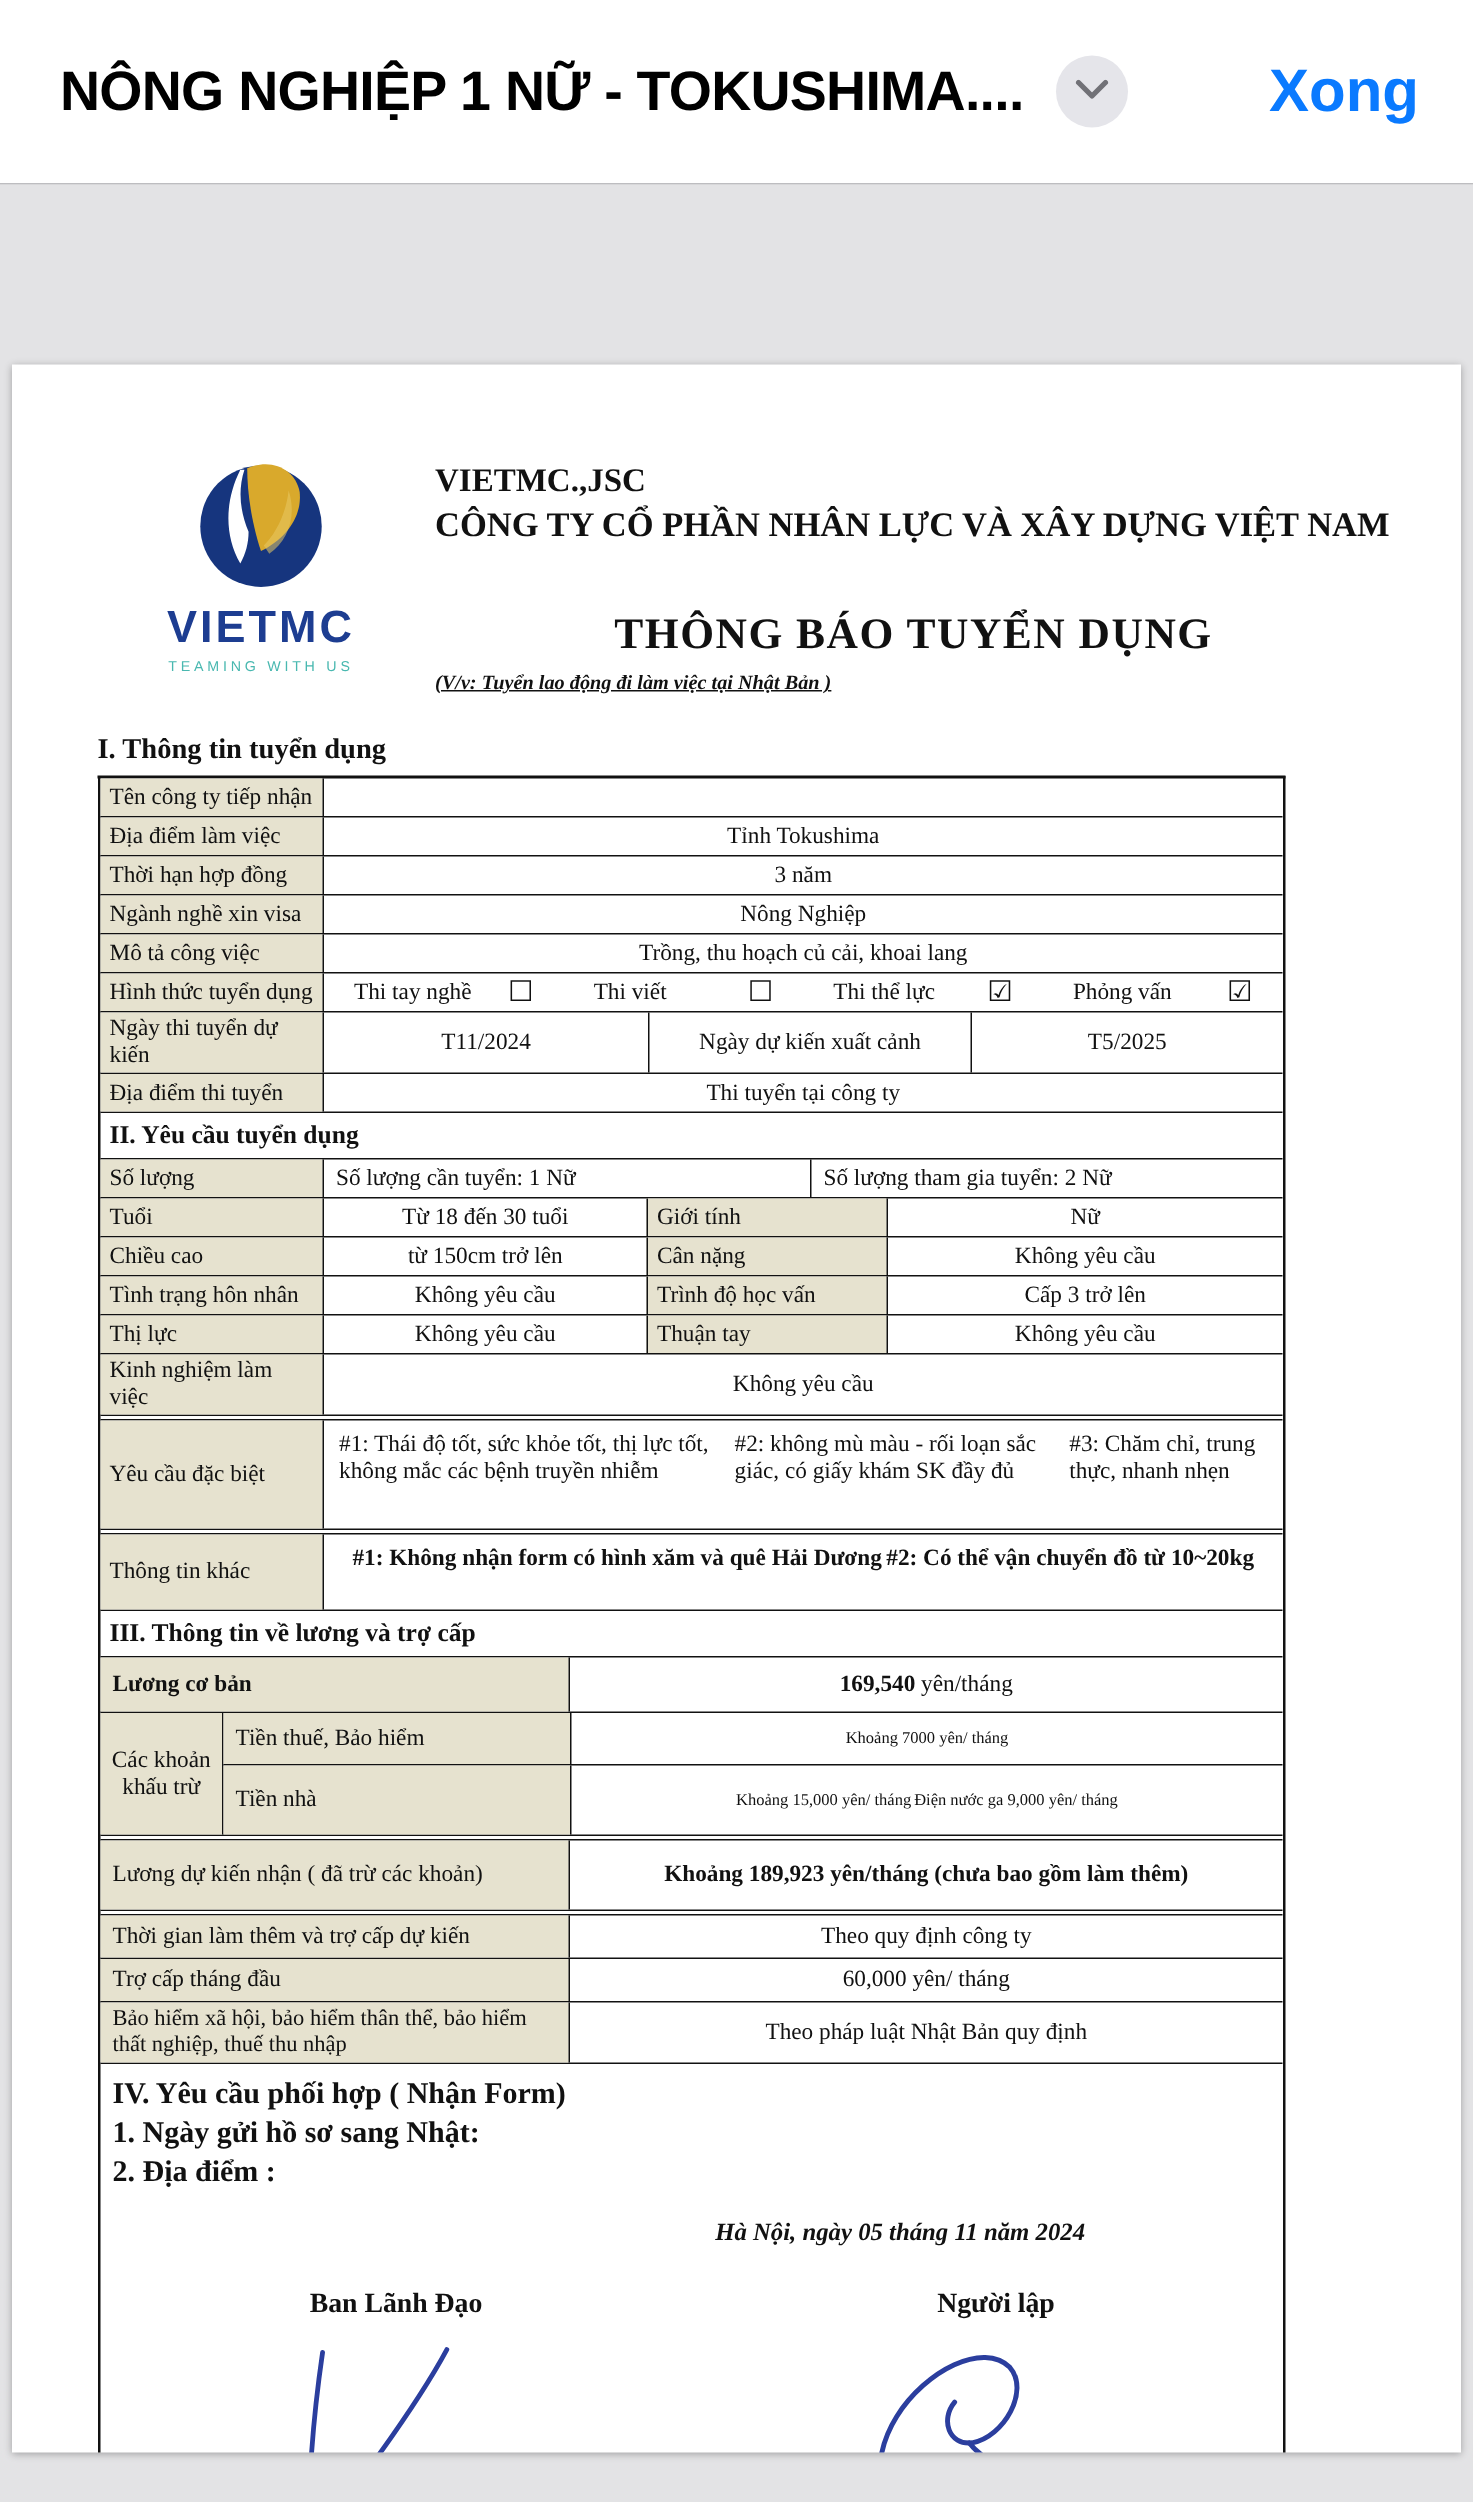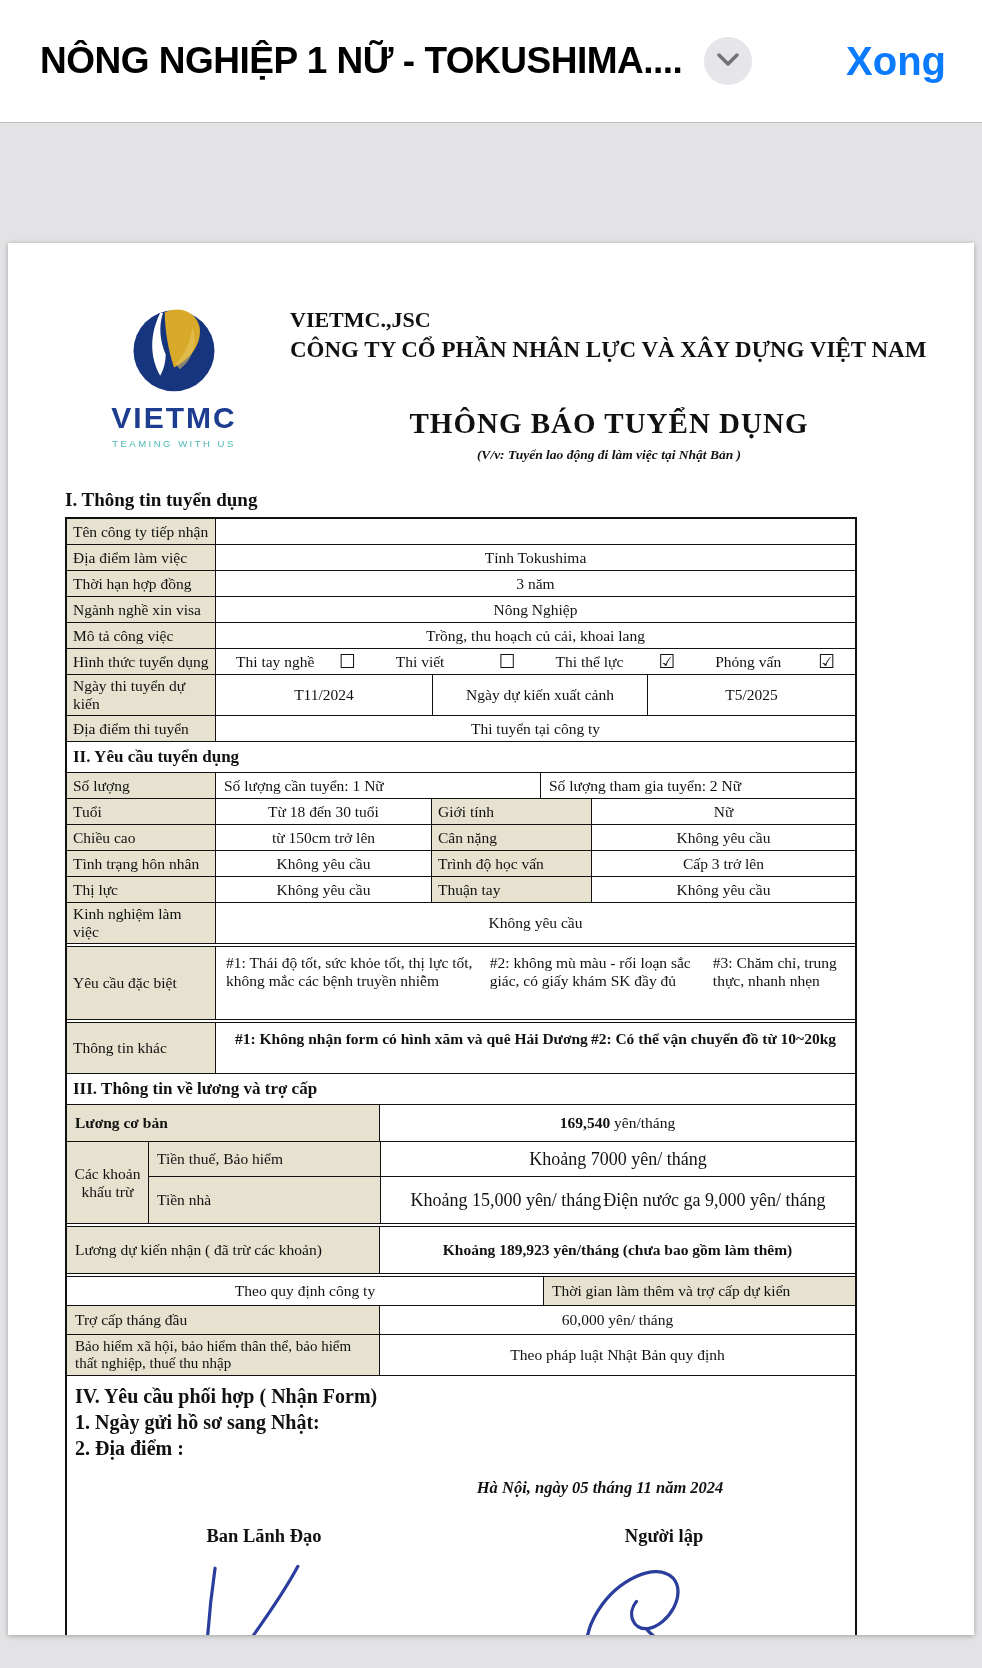--- a/index.html
+++ b/index.html
@@ -41,21 +41,21 @@
   .logo-col{width:232px;flex:none;text-align:center;padding-top:6px;}
   .logo-mark{display:block;margin:0 auto;}
   .logo-text{font-family:"Liberation Sans","DejaVu Sans",sans-serif;font-weight:700;
     font-size:30px;color:#1d3d91;letter-spacing:2px;margin-top:2px;}
   .logo-tagline{font-family:"Liberation Sans","DejaVu Sans",sans-serif;font-size:9.5px;
     color:#49b8b0;letter-spacing:2.5px;margin-top:3px;}
   .header-col{flex:1;padding-top:10px;}
   .company-short{font-weight:700;font-size:22px;}
   .company-full{font-weight:700;font-size:23px;margin-top:4px;white-space:nowrap;}
   .doc-title{text-align:center;font-weight:700;font-size:29px;letter-spacing:1px;margin-top:44px;}
-  .doc-subtitle{text-align:center;font-weight:700;font-style:italic;font-size:13.5px;margin-top:7px;}
+  .doc-subtitle{font-weight:700;font-style:italic;font-size:13.5px;margin-top:7px;text-decoration:underline;}
   
   .sec1-heading{font-weight:700;font-size:19px;margin:26px 0 6px 57px;}
   
   .outer{
     margin:0 117px 0 57px;border:2px solid #111;border-bottom:4px double #111;
     box-sizing:border-box;
   }
   .outer > :first-child{border-top:none;}
   .tr{display:flex;align-items:stretch;border-top:1.5px solid #111;}
   .tr > * + *, .deduct > * + *, .drow > * + *{border-left:1.5px solid #111;}
@@ -88,21 +88,21 @@
   .cb{font-family:"DejaVu Sans",sans-serif;font-size:19px;line-height:1;}
   
   .deduct{display:flex;border-top:1.5px solid #111;align-items:stretch;}
   .outer-lab{flex:none;width:81px;background:#e6e2cf;display:flex;align-items:center;justify-content:center;
     text-align:center;padding:2px 5px;font-size:15.5px;box-sizing:border-box;}
   .dstack{flex:1;display:flex;flex-direction:column;}
   .drow{display:flex;flex:1;align-items:stretch;}
   .drow + .drow{border-top:1.5px solid #111;}
   .ilab{flex:none;width:231px;background:#e6e2cf;display:flex;align-items:center;justify-content:flex-start;
     text-align:left;padding:2px 8px;font-size:15.5px;box-sizing:border-box;min-height:34px;}
-  .dval{flex:1;display:flex;align-items:center;justify-content:center;text-align:center;font-size:18px;padding:2px 8px;}
+  .dval{flex:1;display:flex;align-items:center;justify-content:center;text-align:center;font-size:11px;padding:2px 8px;}
   
   .sec4{border-top:1.5px solid #111;padding:6px 10px 0 8px;font-size:20px;}
   .sec4 .h{font-weight:700;margin:3px 0;}
   .dateline{font-style:italic;font-weight:700;font-size:16.5px;margin-top:18px;padding-left:52%;white-space:nowrap;}
   .signers{display:flex;margin-top:28px;padding:0 46px 0 52px;}
   .signer{width:290px;text-align:center;}
   .signer-right{margin-left:auto;}
   .signer-title{font-weight:700;font-size:18.5px;}
   .signature{margin-top:8px;}
 </style>
@@ -292,22 +292,22 @@
           </div>
         </div>
       </div>
 
       <div class="tr dbl">
         <div class="td lab3 h46">Lương dự kiến nhận ( đã trừ các khoản)</div>
         <div class="td b h46">Khoảng 189,923  yên/tháng (chưa bao gồm làm thêm)</div>
       </div>
 
       <div class="tr dbl">
+        <div class="td lab3 h28">Thời gian làm thêm và trợ cấp dự kiến</div>
         <div class="td h28">Theo quy định công ty</div>
-        <div class="td lab3 h28">Thời gian làm thêm và trợ cấp dự kiến</div>
       </div>
 
       <div class="tr">
         <div class="td lab3 h28">Trợ cấp tháng đầu</div>
         <div class="td h28">60,000 yên/ tháng</div>
       </div>
 
       <div class="tr">
         <div class="td lab3 h40" style="font-size:15px;">Bảo hiểm xã hội, bảo hiểm thân thể, bảo hiểm thất nghiệp, thuế thu nhập</div>
         <div class="td h40">Theo pháp luật Nhật Bản quy định</div>

